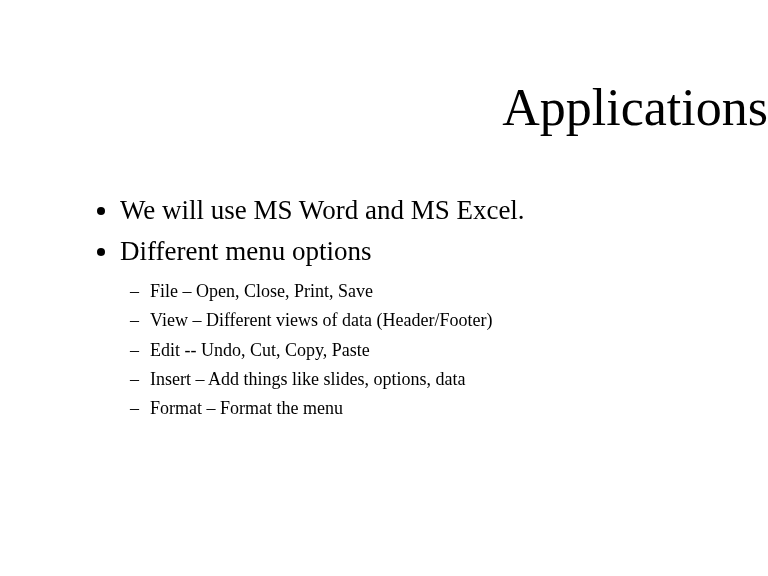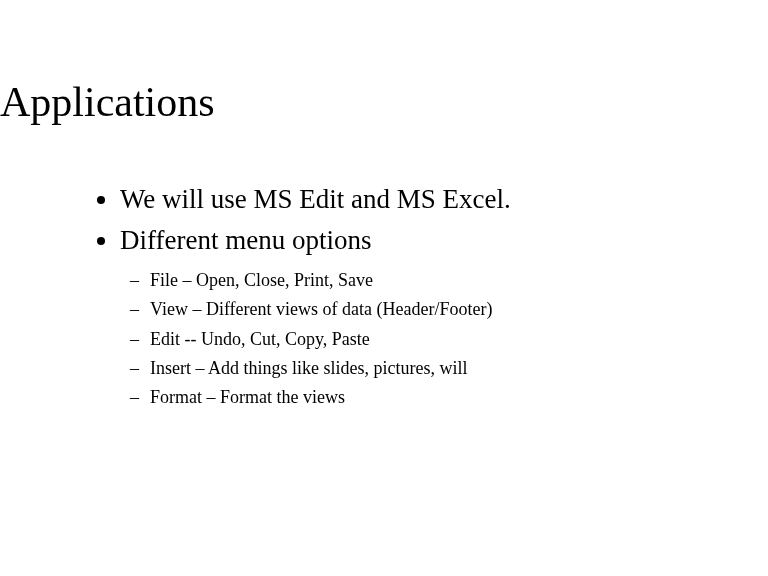--- a/index.html
+++ b/index.html
@@ -11,22 +11,22 @@
     font-family: "Times New Roman", Times, serif;
     color: #000000;
   }
   .slide {
     width: 768px;
     height: 576px;
     box-sizing: border-box;
     padding: 0;
   }
   .title {
-    text-align: left;
-    font-size: 42px;
+    text-align: right;
+    font-size: 52px;
     font-weight: 400;
     margin-top: 78px;
     margin-bottom: 54px;
   }
   .body {
     margin-left: 92px;
     margin-right: 60px;
   }
   ul.level1 {
     list-style-type: disc;
@@ -54,26 +54,26 @@
     left: -20px;
   }
 </style>
 </head>
 <body>
 
 <div class="slide">
   <div class="title">Applications</div>
   <div class="body">
     <ul class="level1">
-      <li>We will use MS Edit and MS Excel.</li>
+      <li>We will use MS Word and MS Excel.</li>
       <li>
         <span>Different menu options</span>
         <ul class="level2">
           <li>File – Open,  Close, Print, Save</li>
           <li>View – Different views of data (Header/Footer)</li>
           <li>Edit  -- Undo, Cut, Copy, Paste</li>
-          <li>Insert – Add things like slides, pictures, will</li>
-          <li>Format – Format the views</li>
+          <li>Insert – Add things like slides, options, data</li>
+          <li>Format – Format the menu</li>
         </ul>
       </li>
     </ul>
   </div>
 </div>
 
 </body></html>

